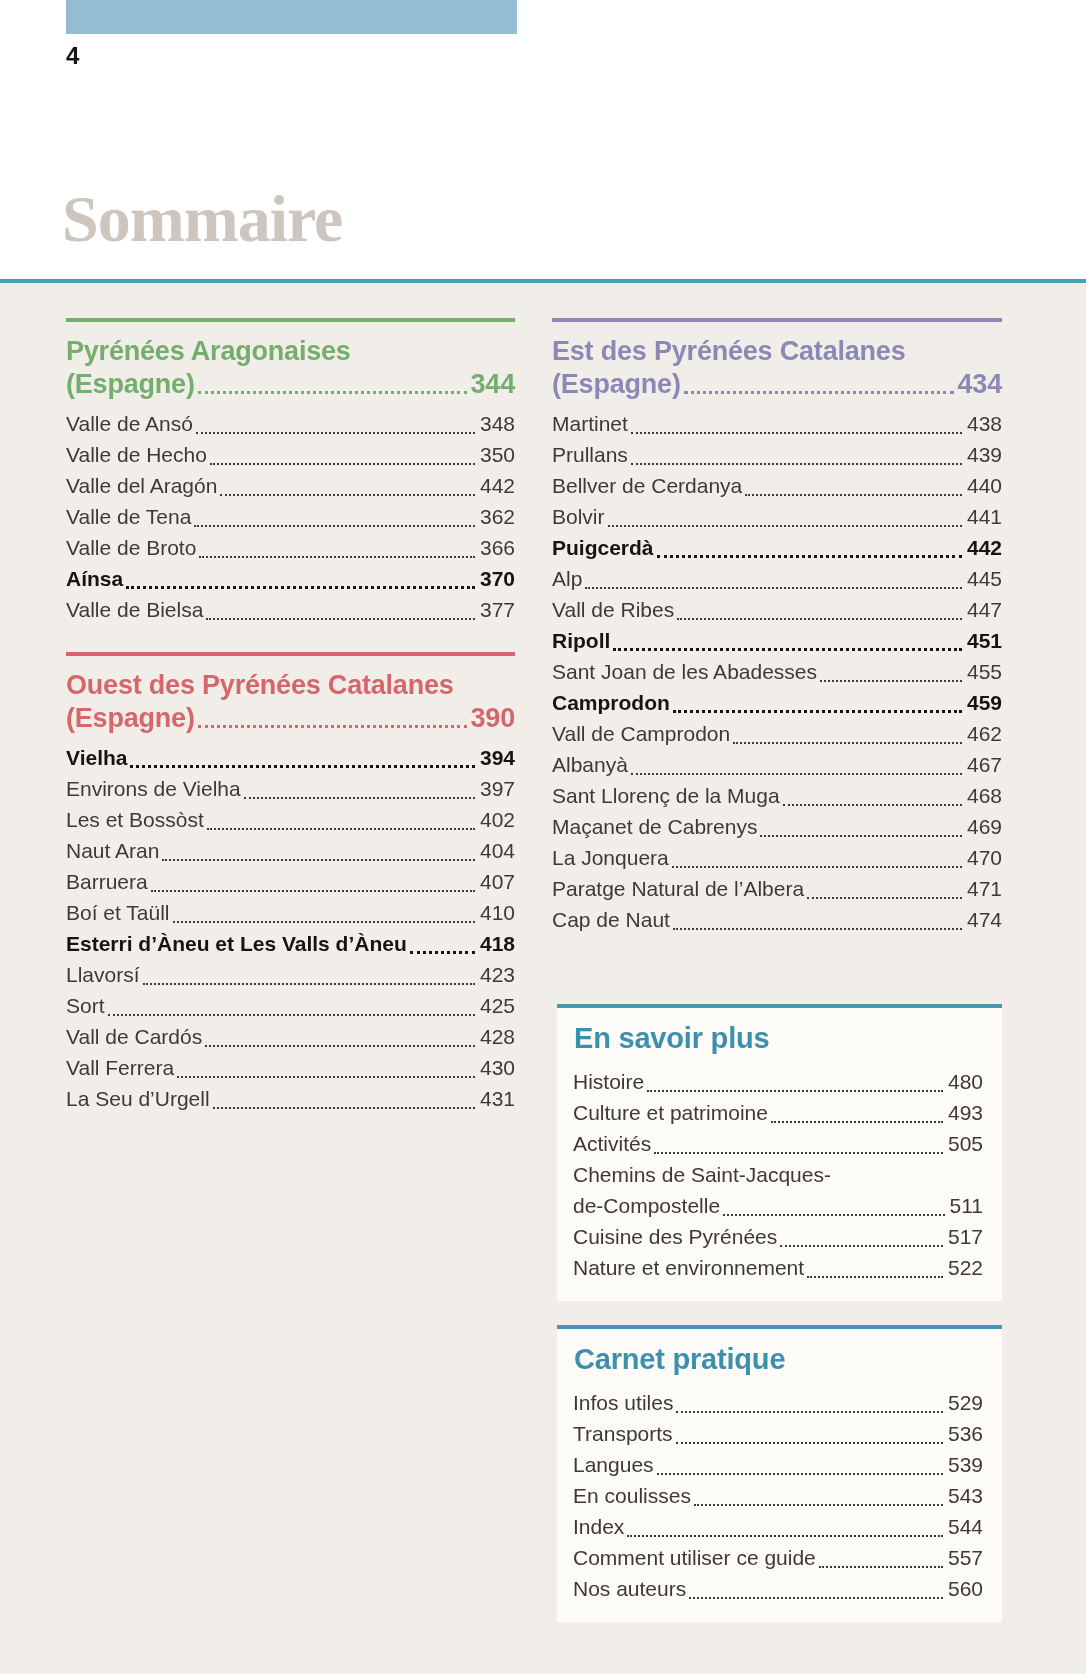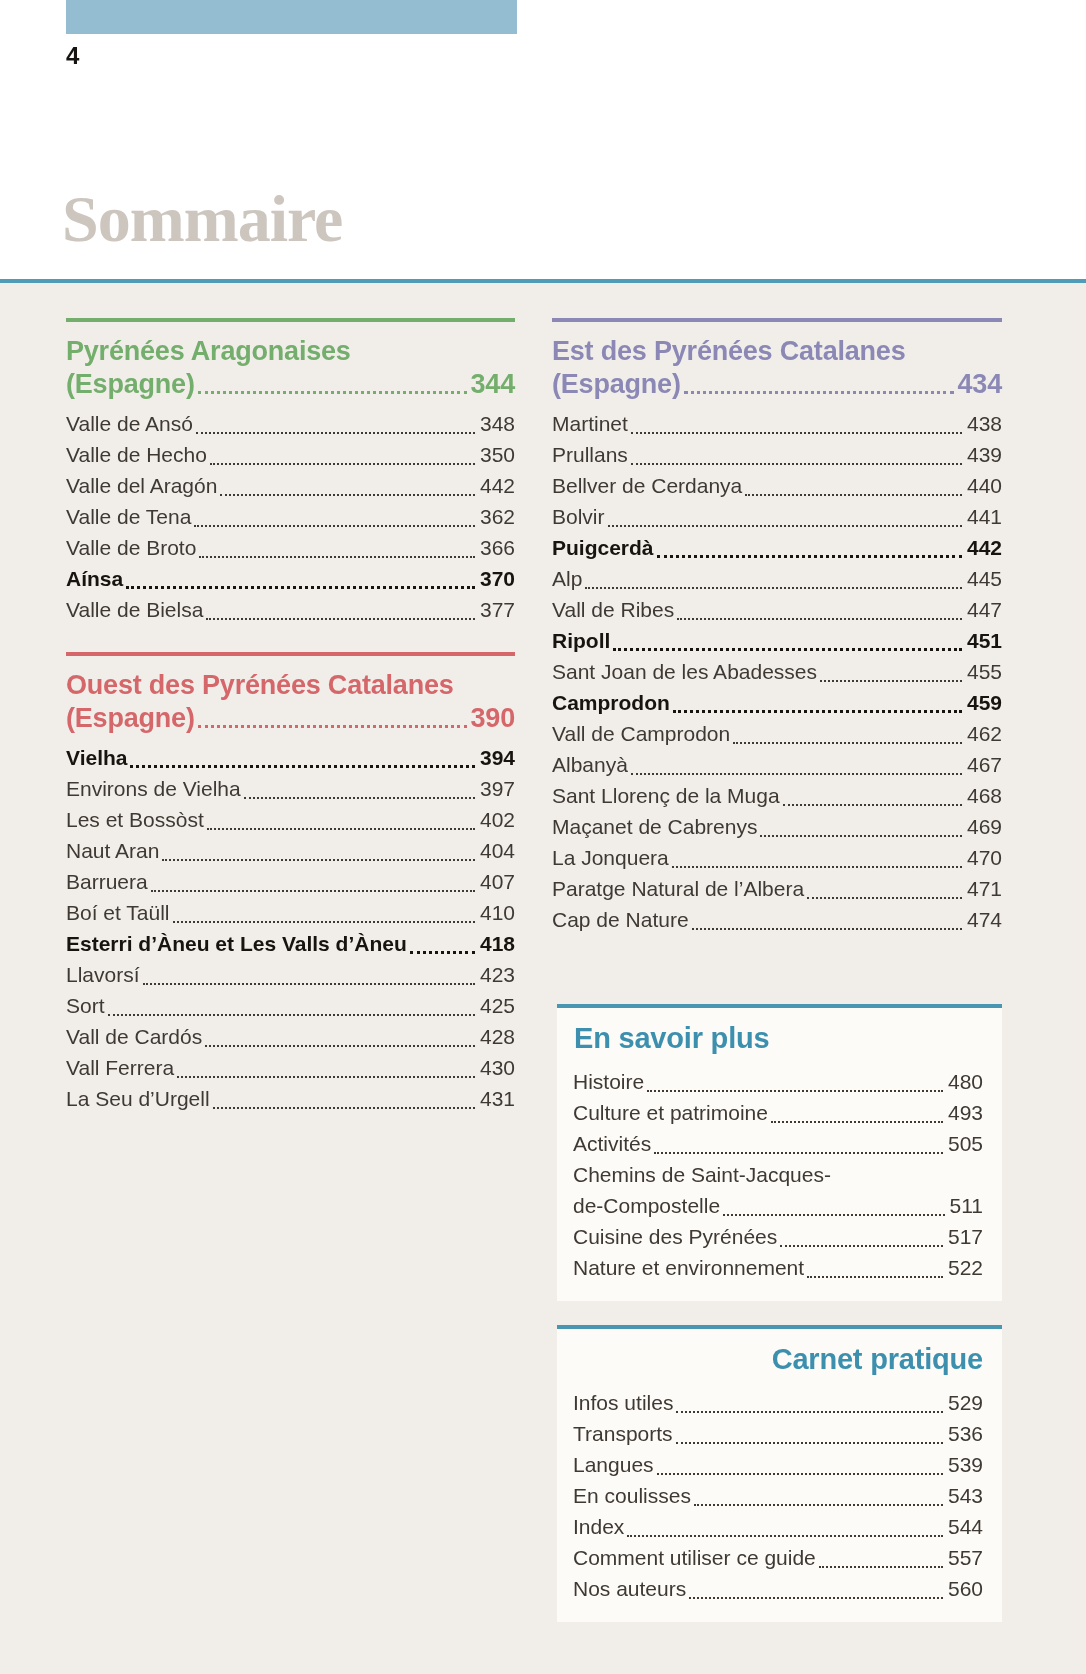--- a/index.html
+++ b/index.html
@@ -36,21 +36,21 @@
   .entry .pg{padding-left:1px;}
 
   .wrap-line{font-size:21px;line-height:31px;color:var(--text);white-space:nowrap;}
 
   .info-box{background:var(--boxbg);border-top:4px solid var(--boxaccent);
     margin-left:5px;width:445px;box-sizing:border-box;
     padding:10px 19px 18px 16px;}
   .info-box .box-title{font-size:29px;line-height:36px;font-weight:bold;color:var(--boxtitle);
     margin:2px 0 10px 1px;letter-spacing:-0.2px;}
   .box1{margin-top:69px;}
-  .box2{margin-top:24px;text-align:right;}
+  .box2{margin-top:24px;}
 </style>
 </head>
 <body style="--band: #94bdd2; --divider: #4e9cb8; --pagebg: #f1eeea; --boxbg: #fcfbf8; --boxaccent: #4896b2; --boxtitle: #3d8fae; --text: #3f3933; --textbold: #17130e; --title: #cdc6bf;">
 
 <div class="top-band"></div>
 <div class="page-number">4</div>
 <h1 class="page-title">Sommaire</h1>
 <div class="title-rule"></div>
 
 <div class="content">
@@ -258,21 +258,21 @@
           <span class="lbl">La Jonquera</span>
           <span class="leader"></span>
           <span class="pg">470</span>
         </div>
         <div class="row entry">
           <span class="lbl">Paratge Natural de l’Albera</span>
           <span class="leader"></span>
           <span class="pg">471</span>
         </div>
         <div class="row entry">
-          <span class="lbl">Cap de Nature</span>
+          <span class="lbl">Cap de Naut</span>
           <span class="leader"></span>
           <span class="pg">474</span>
         </div>
       </div>
       <div class="info-box box1">
         <div class="box-title">En savoir plus</div>
         <div class="row entry">
           <span class="lbl">Histoire</span>
           <span class="leader"></span>
           <span class="pg">480</span>

